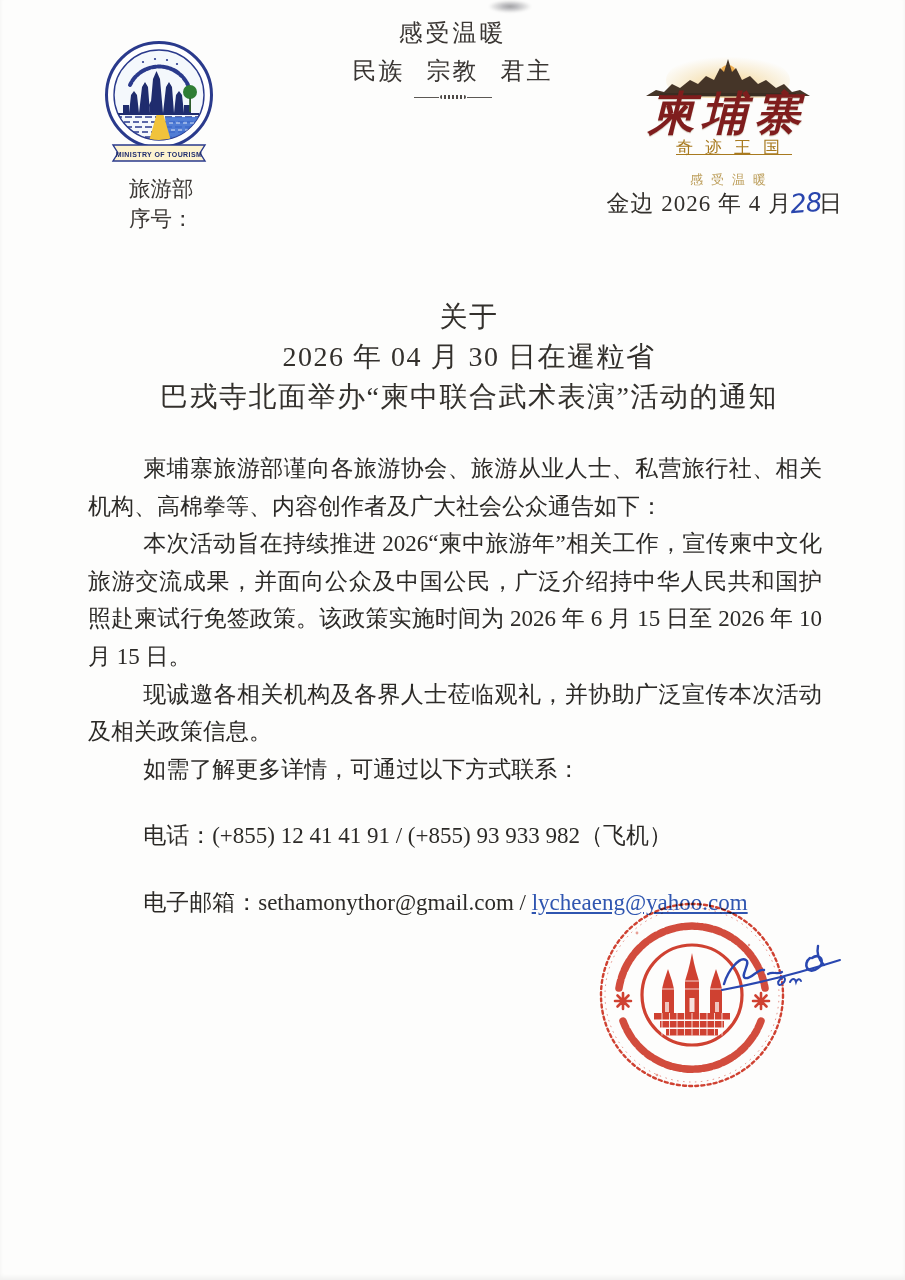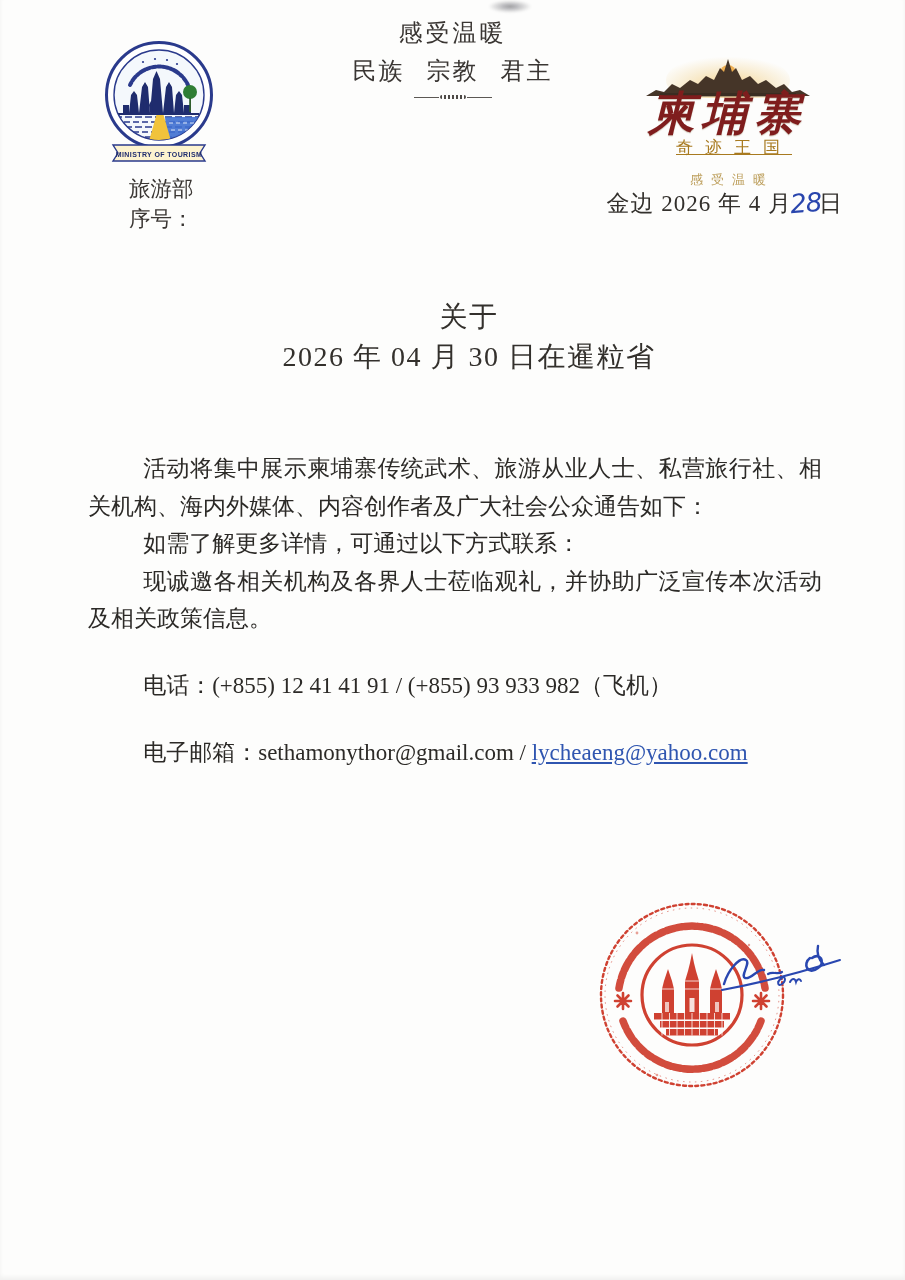--- a/index.html
+++ b/index.html
@@ -138,26 +138,28 @@
     <rect x="20" y="47" width="136" height="3.4" fill="#3a2d22"></rect>
   </svg>
   <div class="wordmark">柬埔寨</div>
   <div class="subtitle">奇迹王国</div>
   <div class="tagline">感受温暖</div>
 </div>
 
 <div class="notice-title">
   <div>关于</div>
   <div>2026 年 04 月 30 日在暹粒省</div>
+  <div>巴戎寺北面举办“柬中联合武术表演”活动的通知</div>
 </div>
 
 <div class="letter-body">
-  <p>活动将集中展示柬埔寨传统武术、旅游从业人士、私营旅行社、相关机构、海内外媒体、内容创作者及广大社会公众通告如下：</p>
+  <p>柬埔寨旅游部谨向各旅游协会、旅游从业人士、私营旅行社、相关机构、高棉拳等、内容创作者及广大社会公众通告如下：</p>
+  <p>本次活动旨在持续推进 2026“柬中旅游年”相关工作，宣传柬中文化旅游交流成果，并面向公众及中国公民，广泛介绍持中华人民共和国护照赴柬试行免签政策。该政策实施时间为 2026 年 6 月 15 日至 2026 年 10 月 15 日。</p>
+  <p>现诚邀各相关机构及各界人士莅临观礼，并协助广泛宣传本次活动及相关政策信息。</p>
   <p>如需了解更多详情，可通过以下方式联系：</p>
-  <p>现诚邀各相关机构及各界人士莅临观礼，并协助广泛宣传本次活动及相关政策信息。</p>
 
   <div class="contact-block">
     <p class="contact-line"><span>电话：</span><span>(+855) 12 41 41 91 / (+855) 93 933 982（飞机）</span></p>
     <p class="contact-line"><span>电子邮箱：</span><span>sethamonythor@gmail.com</span><span> / </span><span class="email-link">lycheaeng@yahoo.com</span></p>
   </div>
 </div>
 
 <div class="stamp">
   <svg width="190" height="205" viewBox="0 0 190 205">
     <g stroke="#cf3726" fill="none">

